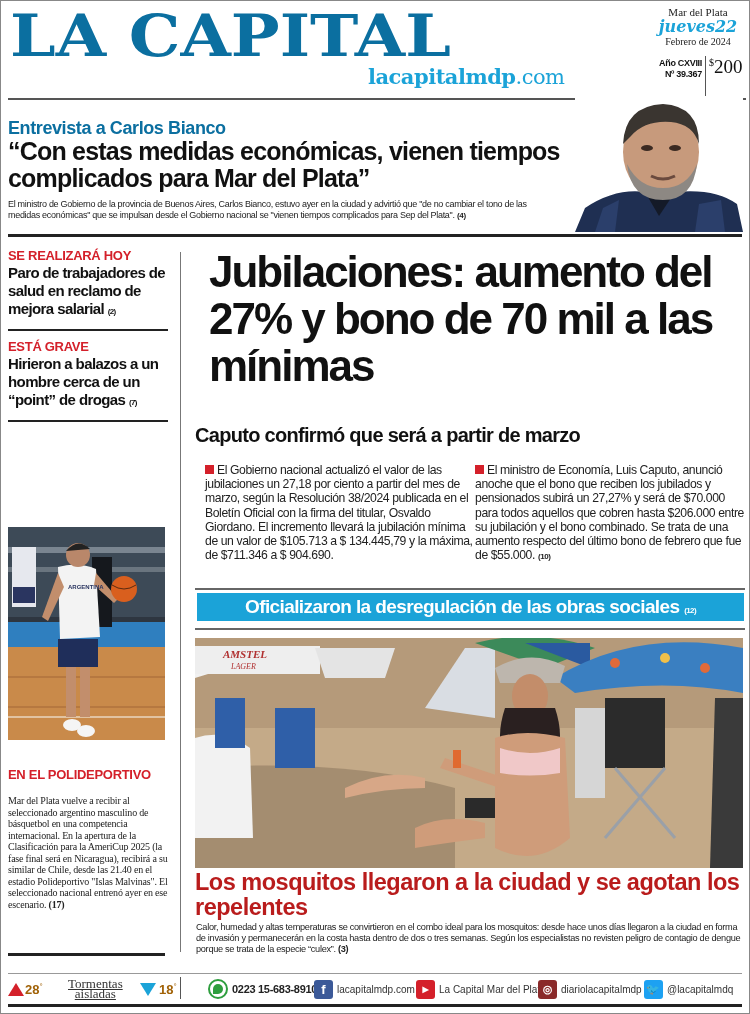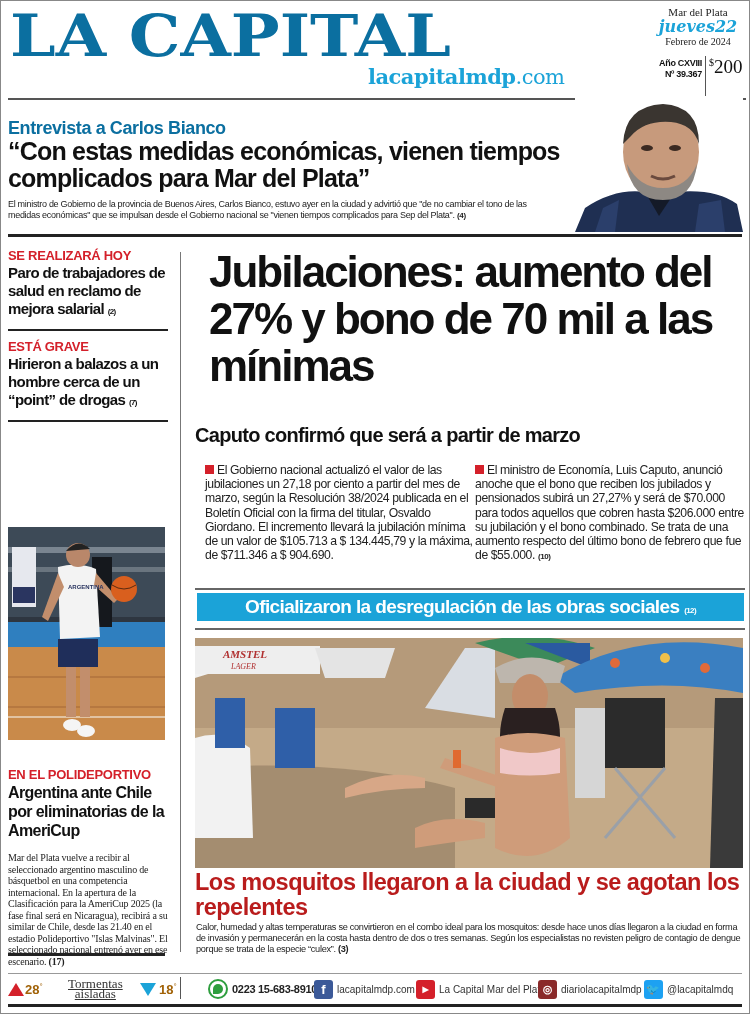--- a/index.html
+++ b/index.html
@@ -151,21 +151,20 @@
   <path d="M58 24 Q70 10 82 22 Z" fill="#222"></path>
   <path d="M50 46 L34 90 L40 94 L56 60 Z" fill="#c28e6c"></path>
   <path d="M88 46 L110 72 L106 76 L86 58 Z" fill="#c28e6c"></path>
   <circle cx="116" cy="62" r="13" fill="#d95f1e"></circle>
   <path d="M104 58 Q116 66 128 58" stroke="#5a2a10" stroke-width="1" fill="none"></path>
   <text x="60" y="62" font-size="6" fill="#2a3560" font-family="Liberation Sans, sans-serif" font-weight="bold">ARGENTINA</text>
 </svg>
 
 <div class="poli">
   <div class="kicker-red">EN EL POLIDEPORTIVO</div>
-  <div class="brief-title">Argentina ante Chile por eliminatorias de la AmeriCup</div>
   <div class="poli-body"><span>Mar del Plata vuelve a recibir al seleccionado argentino masculino de básquetbol en una competencia internacional. En la apertura de la Clasificación para la AmeriCup 2025 (la fase final será en Nicaragua), recibirá a su similar de Chile, desde las 21.40 en el estadio Polideportivo "Islas Malvinas". El seleccionado nacional entrenó ayer en ese escenario.</span> <b>(17)</b></div>
 </div>
 <div class="poli-rule"></div>
 <div class="col-divider"></div>
 
 <div class="main-head">Jubilaciones: aumento del 27% y bono de 70 mil a las mínimas</div>
 <div class="main-sub">Caputo confirmó que será a partir de marzo</div>
 <div class="body-col c1"><span class="bullet"></span><span>El Gobierno nacional actualizó el valor de las jubilaciones un 27,18 por ciento a partir del mes de marzo, según la Resolución 38/2024 publicada en el Boletín Oficial con la firma del titular, Osvaldo Giordano. El incremento llevará la jubilación mínima de un valor de $105.713 a $ 134.445,79 y la máxima, de $711.346 a $ 904.690.</span></div>
 <div class="body-col c2"><span class="bullet"></span><span>El ministro de Economía, Luis Caputo, anunció anoche que el bono que reciben los jubilados y pensionados subirá un 27,27% y será de $70.000 para todos aquellos que cobren hasta $206.000 entre su jubilación y el bono combinado. Se trata de una aumento respecto del último bono de febrero que fue de $55.000.</span> <b class="ref">(10)</b></div>
 

